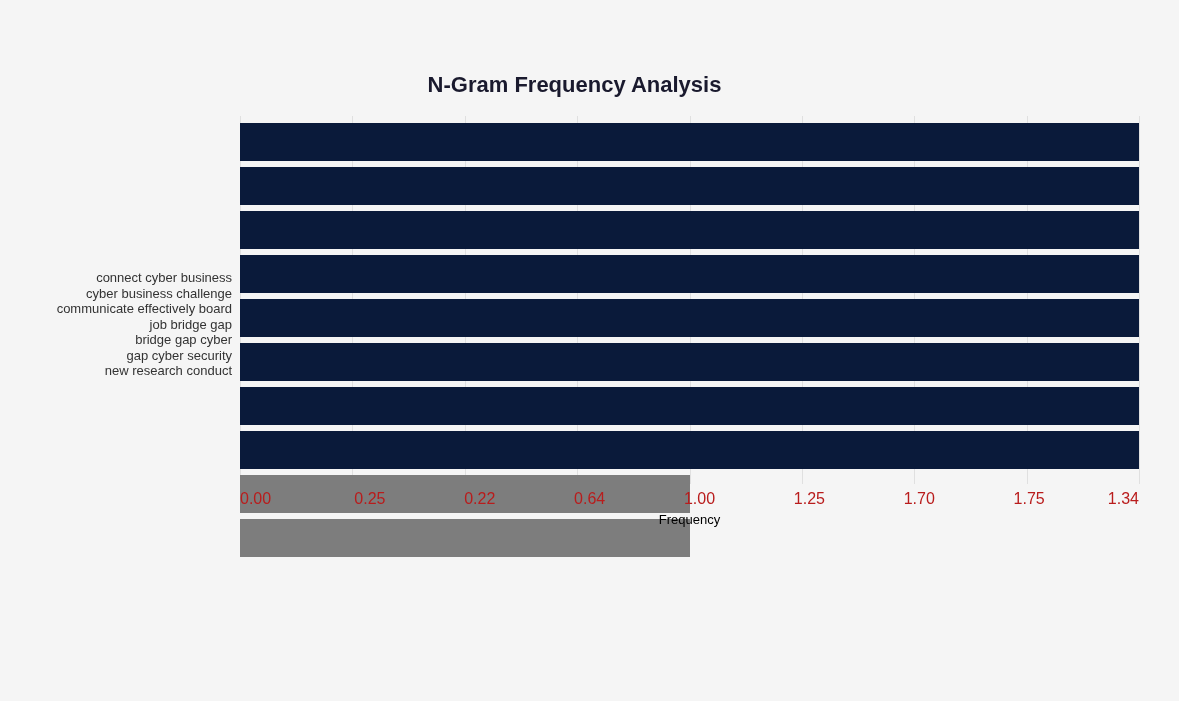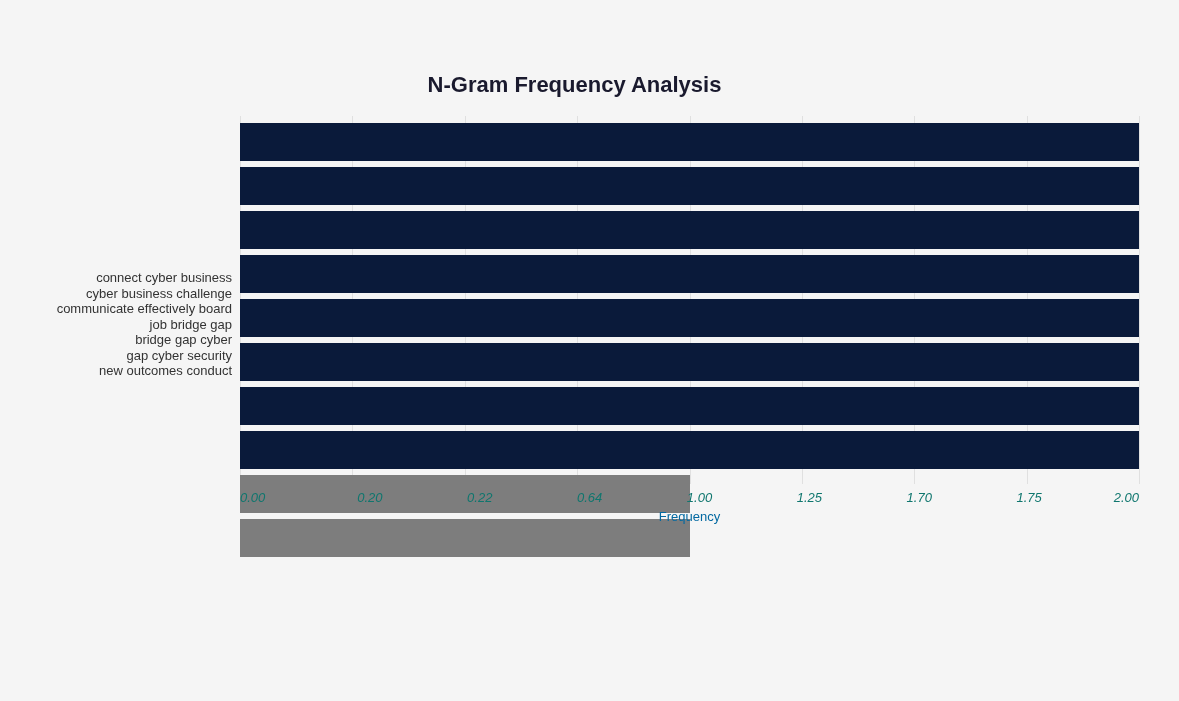--- a/index.html
+++ b/index.html
@@ -98,56 +98,55 @@
       display: flex;
       flex-direction: column;
     }
     .x-ticks {
       display: flex;
       flex-direction: row;
       justify-content: space-between;
       padding-top: 6px;
     }
     .x-tick {
-      font-size: 13px;
-      color: #0f766e;
+      font-size: 16px;
+      color: #b91c1c;
       text-align: center;
       width: 40px;
       margin-left: -20px;
-      font-style: italic;
     }
     .x-tick:first-child {
       margin-left: 0;
       text-align: left;
     }
     .x-tick:last-child {
       margin-left: -40px;
       text-align: right;
     }
     .x-axis-label {
       text-align: center;
       font-size: 13px;
-      color: #0369a1;
+      color: #000000;
       margin-top: 4px;
     }
   </style>
 </head>
 <body>
 
 <div class="chart-container">
   <div class="chart-title">N-Gram Frequency Analysis</div>
   <div class="chart-area">
     <div class="y-axis" id="y-axis">
         <div class="y-label">connect cyber business</div>
         <div class="y-label">cyber business challenge</div>
         <div class="y-label">communicate effectively board</div>
         <div class="y-label">job bridge gap</div>
         <div class="y-label">bridge gap cyber</div>
         <div class="y-label">gap cyber security</div>
-        <div class="y-label">new outcomes conduct</div>
+        <div class="y-label">new research conduct</div>
       </div>
     <div class="bars-and-x">
       <div class="bars-wrapper" id="bars-wrapper">
         <div class="grid-lines" id="grid-lines">
             <div class="grid-line" style="left: 0%;"></div>
             <div class="grid-line" style="left: 12.5%;"></div>
             <div class="grid-line" style="left: 25%;"></div>
             <div class="grid-line" style="left: 37.5%;"></div>
             <div class="grid-line" style="left: 50%;"></div>
             <div class="grid-line" style="left: 62.5%;"></div>
@@ -184,26 +183,26 @@
               <div class="bar bar-gray" style="width: 50%;"></div>
             </div>
             <div class="bar-row">
               <div class="bar bar-gray" style="width: 50%;"></div>
             </div>
           </div>
       </div>
       <div class="x-axis">
         <div class="x-ticks" id="x-ticks">
             <div class="x-tick">0.00</div>
-            <div class="x-tick">0.20</div>
+            <div class="x-tick">0.25</div>
             <div class="x-tick">0.22</div>
             <div class="x-tick">0.64</div>
             <div class="x-tick">1.00</div>
             <div class="x-tick">1.25</div>
             <div class="x-tick">1.70</div>
             <div class="x-tick">1.75</div>
-            <div class="x-tick">2.00</div>
+            <div class="x-tick">1.34</div>
           </div>
         <div class="x-axis-label">Frequency</div>
       </div>
     </div>
   </div>
 </div>
 
 </body></html>

